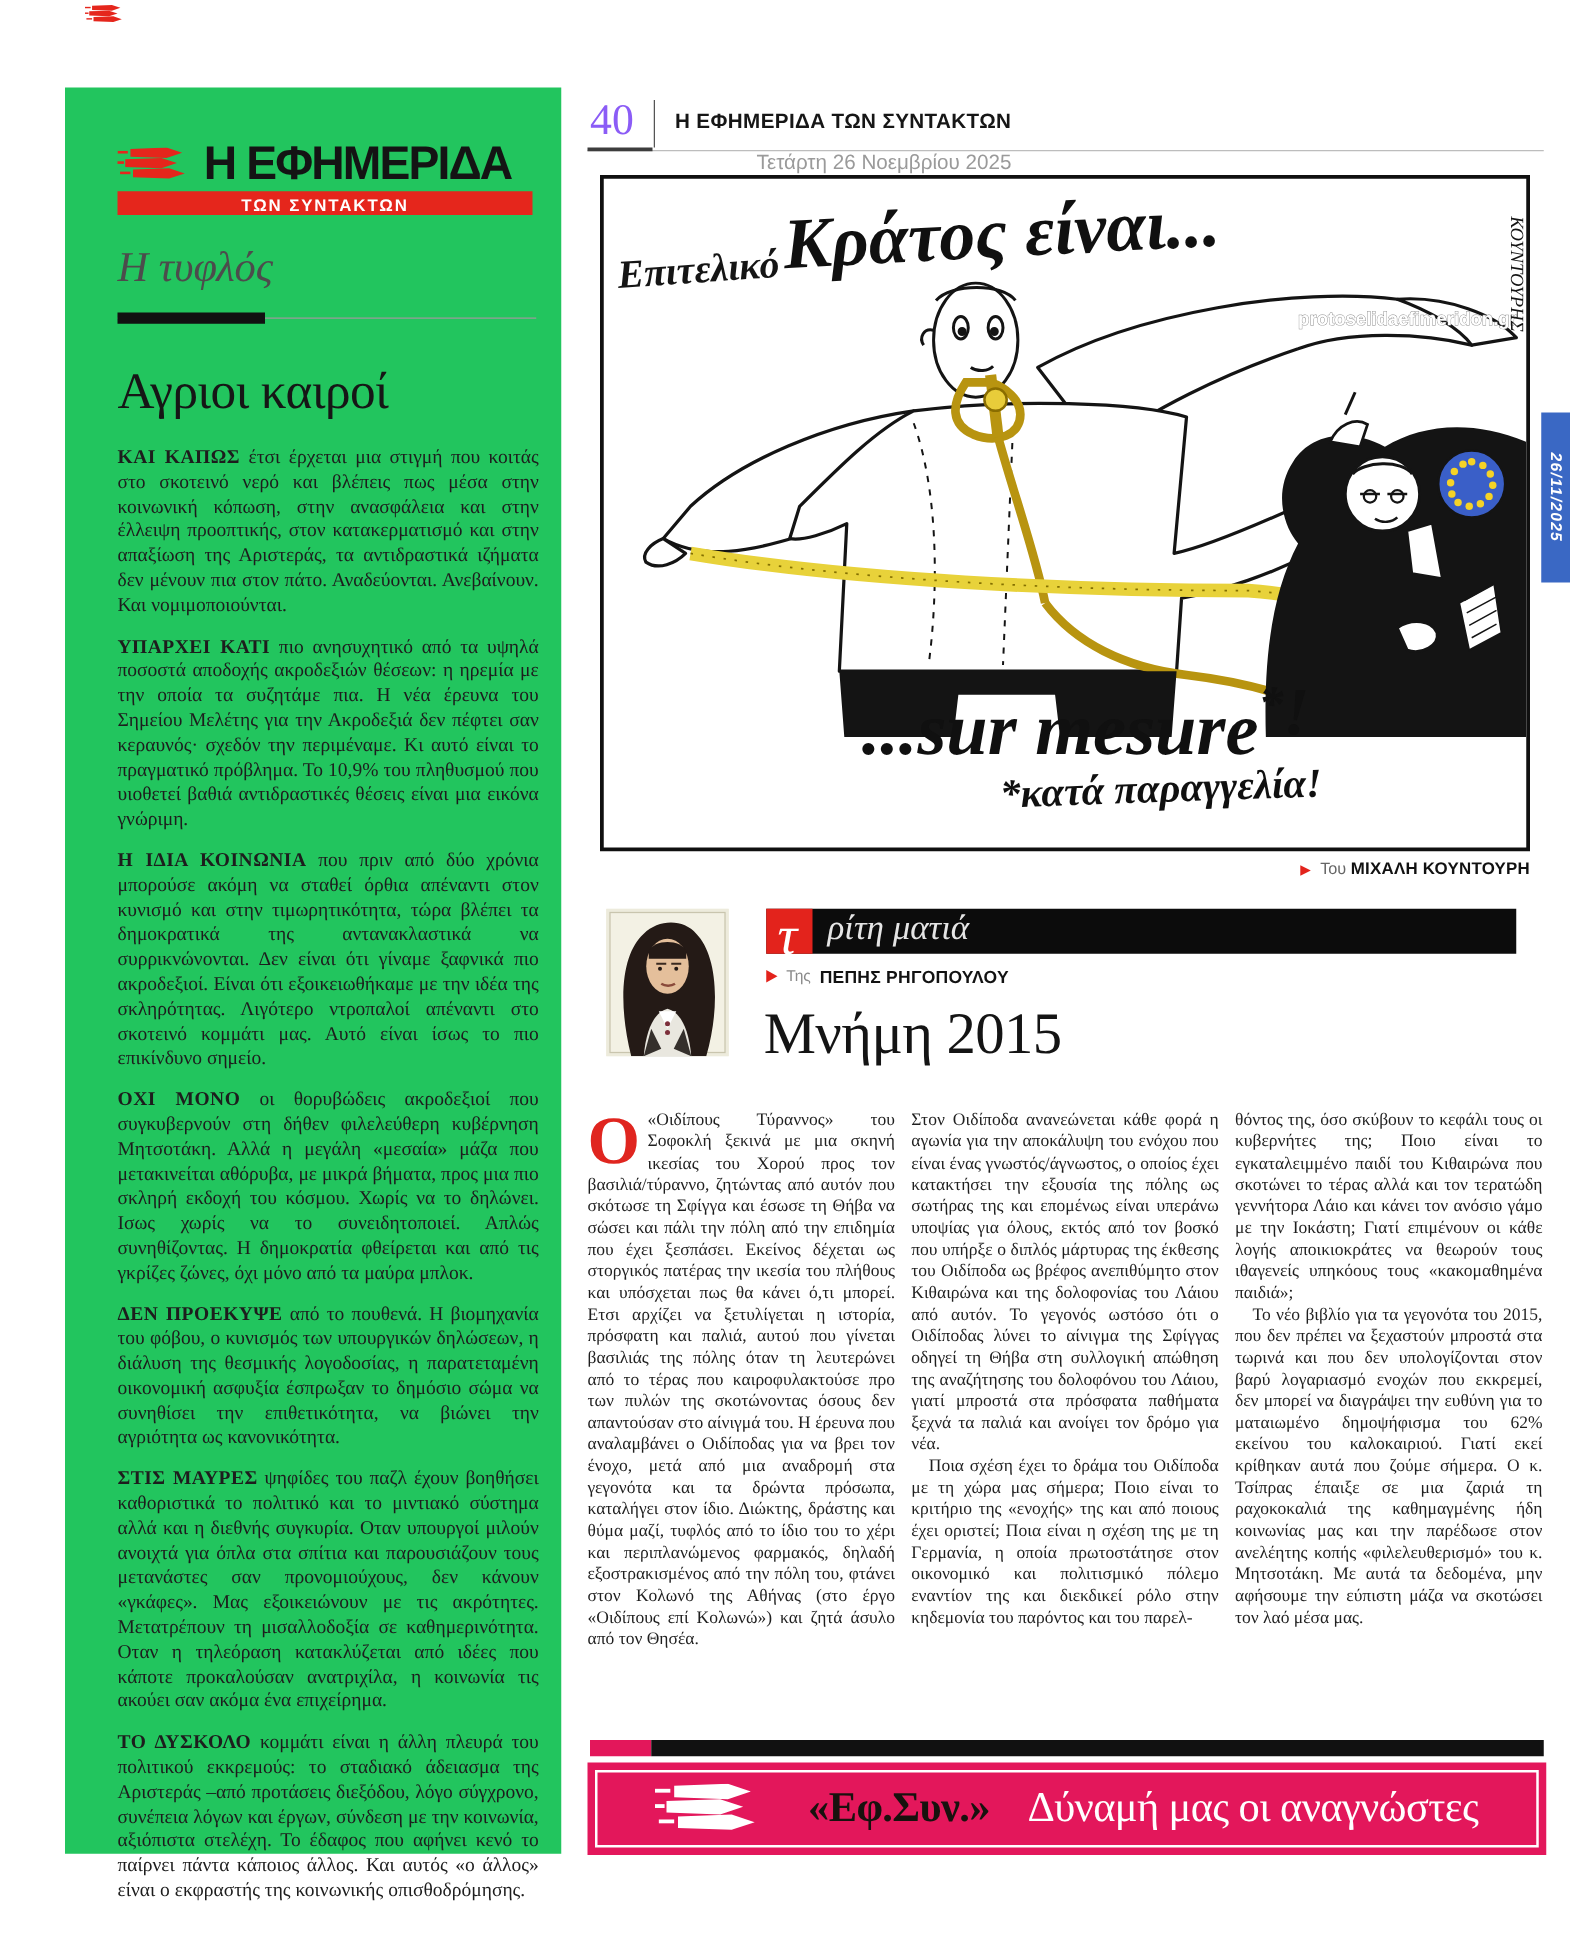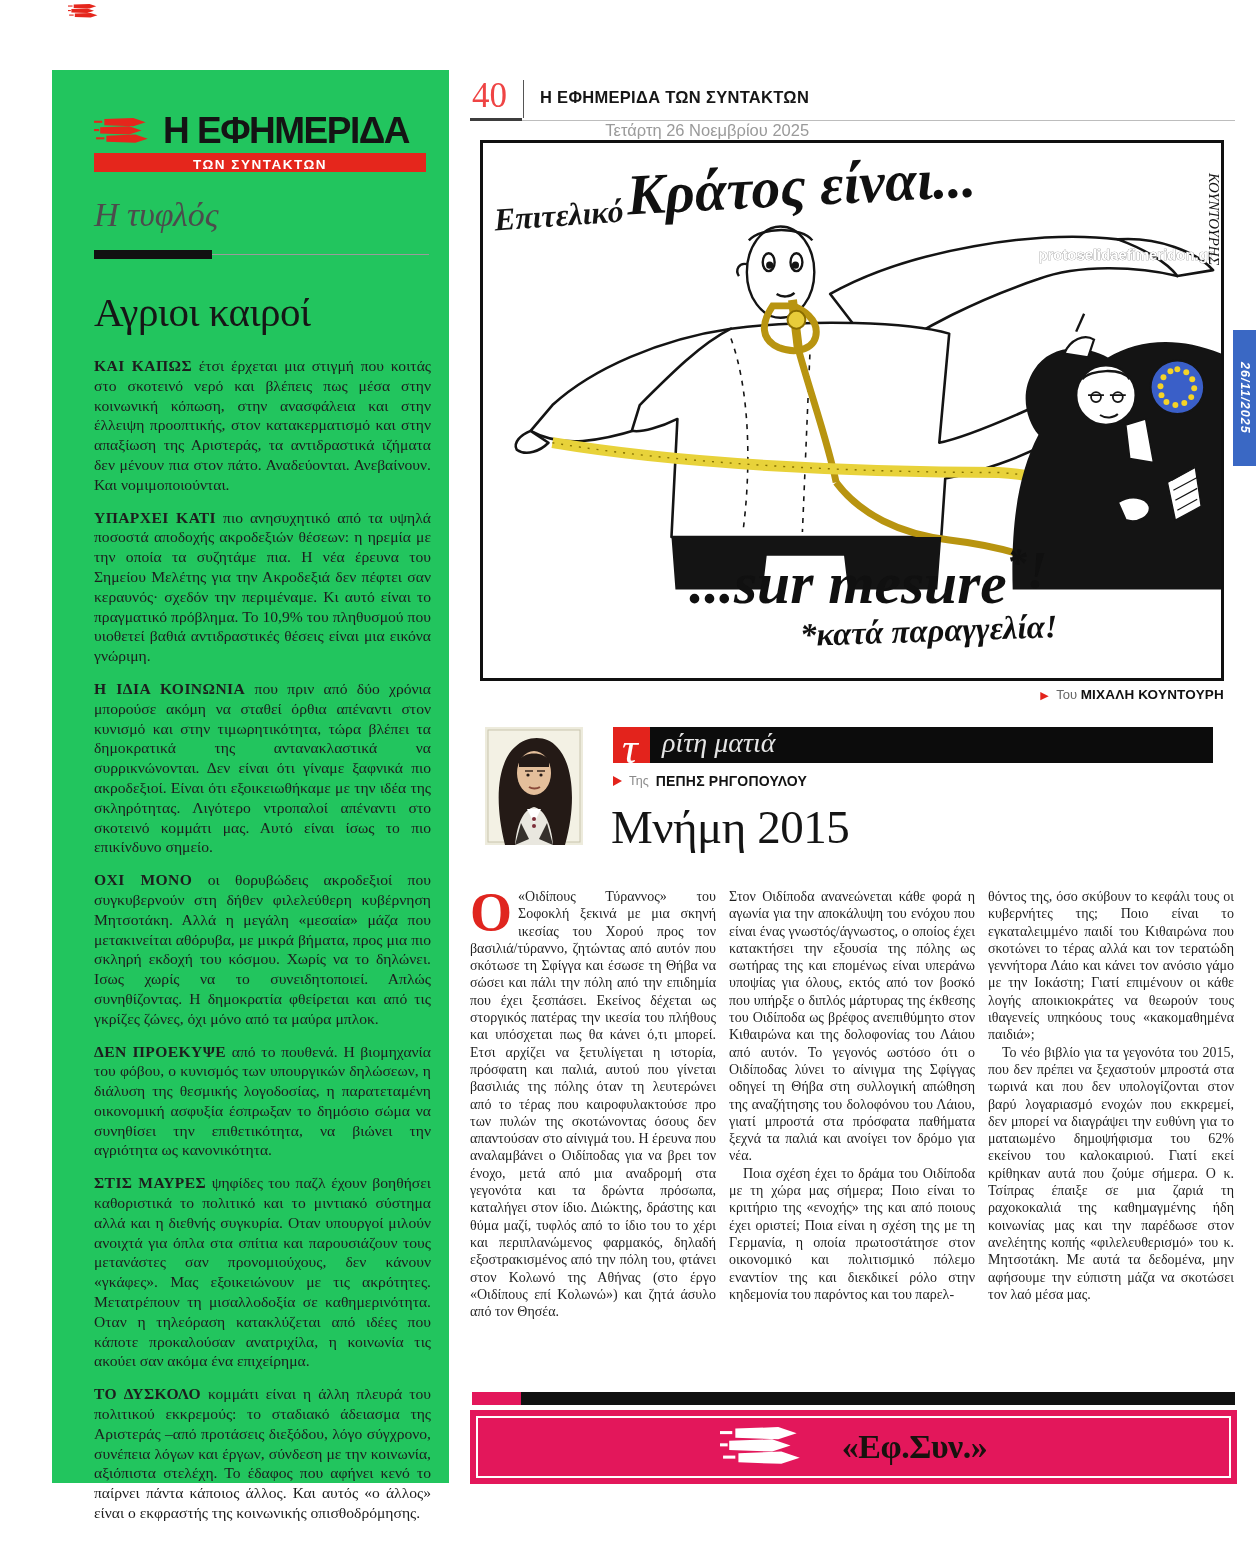--- a/index.html
+++ b/index.html
@@ -38,21 +38,21 @@
   .sidebar-divider .thick{position:absolute;left:0;top:0;width:118px;height:9px;background:#111;}
   .sidebar-headline{margin-top:28px;font-size:41px;color:#161616;letter-spacing:-0.5px;}
   .sidebar-paras{margin-top:20px;}
   .sidebar-paras p{
     margin:0 0 13px 0;font-size:15.6px;line-height:19.8px;color:#1d1d1d;
     text-align:justify;
   }
   .lead{font-weight:bold;letter-spacing:0.4px;}
 
   
-  .page-num{left:472px;top:76px;font-size:35px;color:#ef4444;}
+  .page-num{left:472px;top:76px;font-size:35px;color:#8b5cf6;}
   .header-vline{left:523px;top:80px;width:1px;height:38px;background:#555;}
   .header-texts{left:540px;top:88px;display:flex;align-items:flex-end;gap:14px;
     font-family:"Liberation Sans",sans-serif;flex-direction:column;}
   .paper-name{font-weight:bold;font-size:16.5px;color:#161616;letter-spacing:0.3px;}
   .paper-date{font-size:16.5px;color:#9a9a9a;}
   .header-rule{left:470px;top:120px;width:765px;height:1px;background:#bdbdbd;}
   .header-rule-dark{left:470px;top:118px;width:52px;height:3px;background:#3d3d3d;}
 
   
   .cartoon{left:480px;top:140px;width:744px;height:541px;border:3px solid #101010;background:#fff;box-sizing:border-box;}
@@ -347,14 +347,15 @@
       <g fill="#ffffff">
         <path d="M10 1 L38 0 L50 4 L38 8 L10 7 Z"></path>
           <rect x="0" y="2.6" width="8" height="2"></rect>
         <path d="M6 9 L34 8 L46 12 L34 16 L6 15 Z"></path>
           <rect x="-2" y="10.6" width="7" height="2"></rect>
         <path d="M12 17 L40 16 L52 20 L40 24 L12 23 Z"></path>
           <rect x="2" y="18.6" width="8" height="2"></rect>
       </g>
     </svg>
     <span class="footer-brand">«Εφ.Συν.»</span>
+    <span class="footer-slogan">Δύναμή μας οι αναγνώστες</span>
   </div>
 </div>
 
 </body></html>

